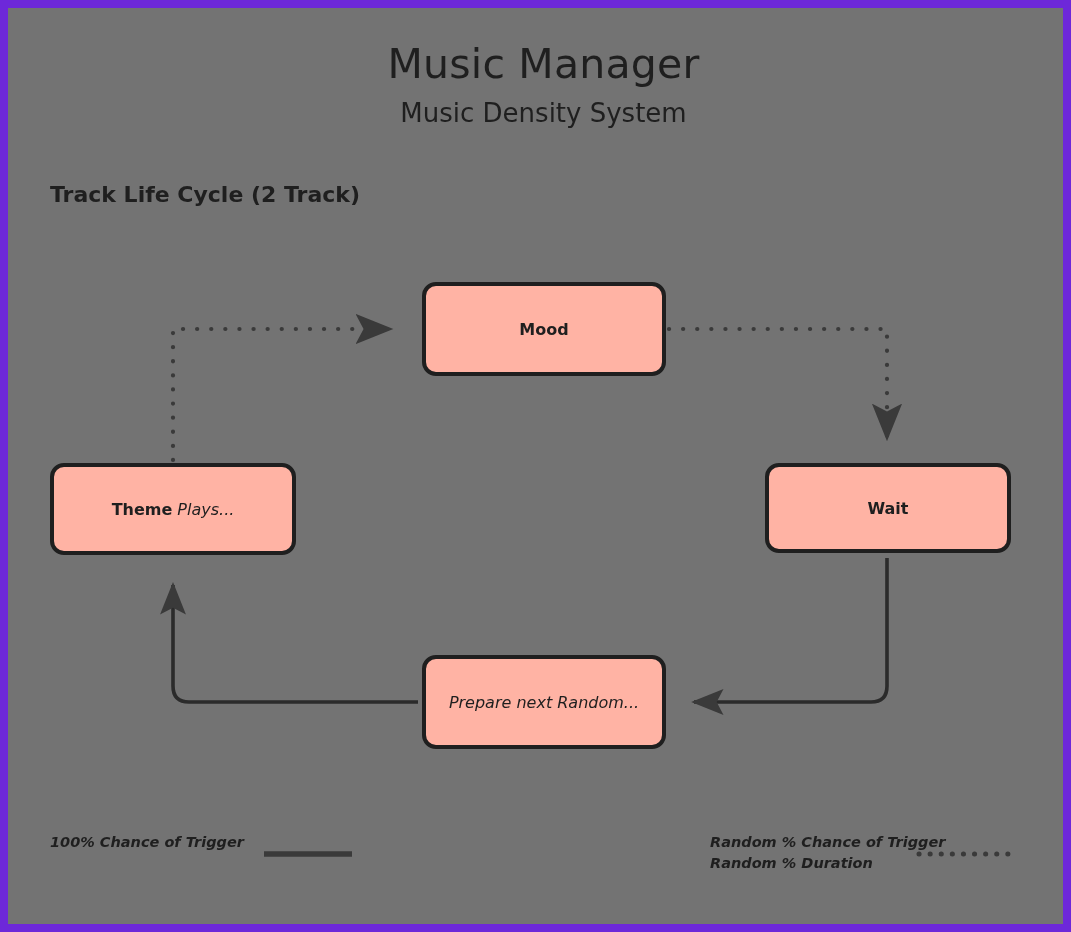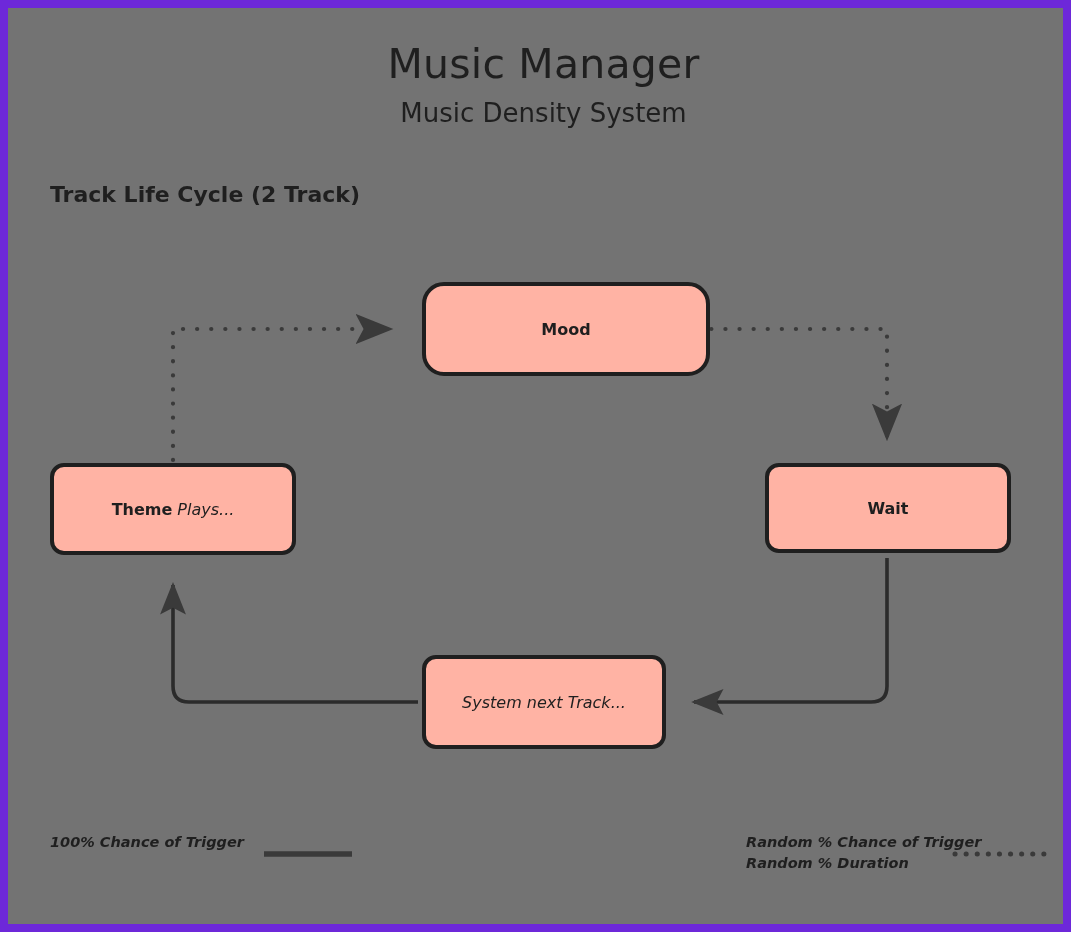--- a/index.html
+++ b/index.html
@@ -71,40 +71,40 @@
     justify-content: center;
     color: #1f1f1f;
     font-size: 16px;
     font-family: "DejaVu Sans", sans-serif;
     white-space: nowrap;
   }
   .node .lbl-bold { font-weight: bold; }
   .node .lbl-italic { font-style: italic; font-weight: normal; }
   .node .gap { display: inline-block; width: 5px; }
 
-  #node-mood    { left: 414px; top: 274px; width: 288px; height: 94px; border-radius: 22px; }
+  #node-mood    { left: 414px; top: 274px; width: 244px; height: 94px; }
   #node-theme   { left: 42px;  top: 455px; width: 246px; height: 92px; align-items: center; }
   #node-wait    { left: 757px; top: 455px; width: 246px; height: 90px; }
   #node-prepare { left: 414px; top: 647px; width: 244px; height: 94px; }
 
   .legend {
     position: absolute;
     display: flex;
     align-items: center;
     color: #1f1f1f;
   }
   .legend .txt {
     font-size: 14.5px;
     font-weight: bold;
     font-style: italic;
     line-height: 21px;
     font-family: "DejaVu Sans", sans-serif;
   }
   #legend-solid { left: 42px; top: 824px; align-items: center; }
-  #legend-dotted { left: 702px; top: 824px; margin-left: 36px; }
+  #legend-dotted { left: 702px; top: 824px; }
   .legend-sample { margin-left: 0; }
 
   #legend-solid .legend-sample { position: absolute; left: 212px; top: 15px; }
   #legend-dotted .legend-sample { position: absolute; left: 205px; top: 15px; }
 </style>
 </head>
 <body>
 
 <div id="canvas">
 
@@ -144,21 +144,21 @@
     <span class="lbl-bold">Theme</span>
     <span class="gap"></span>
     <span class="lbl-italic">Plays...</span>
   </div>
 
   <div class="node" id="node-wait">
     <span class="lbl-bold">Wait</span>
   </div>
 
   <div class="node" id="node-prepare">
-    <span class="lbl-italic">System next Track...</span>
+    <span class="lbl-italic">Prepare next Random...</span>
   </div>
 
   <div class="legend" id="legend-solid">
     <div class="txt">
       <div>100% Chance of Trigger</div>
     </div>
     <svg class="legend-sample" width="110" height="14" xmlns="http://www.w3.org/2000/svg">
       <line x1="2" y1="7" x2="90" y2="7" stroke="#3a3a3a" stroke-width="5.5" stroke-linecap="butt"></line>
     </svg>
   </div>

